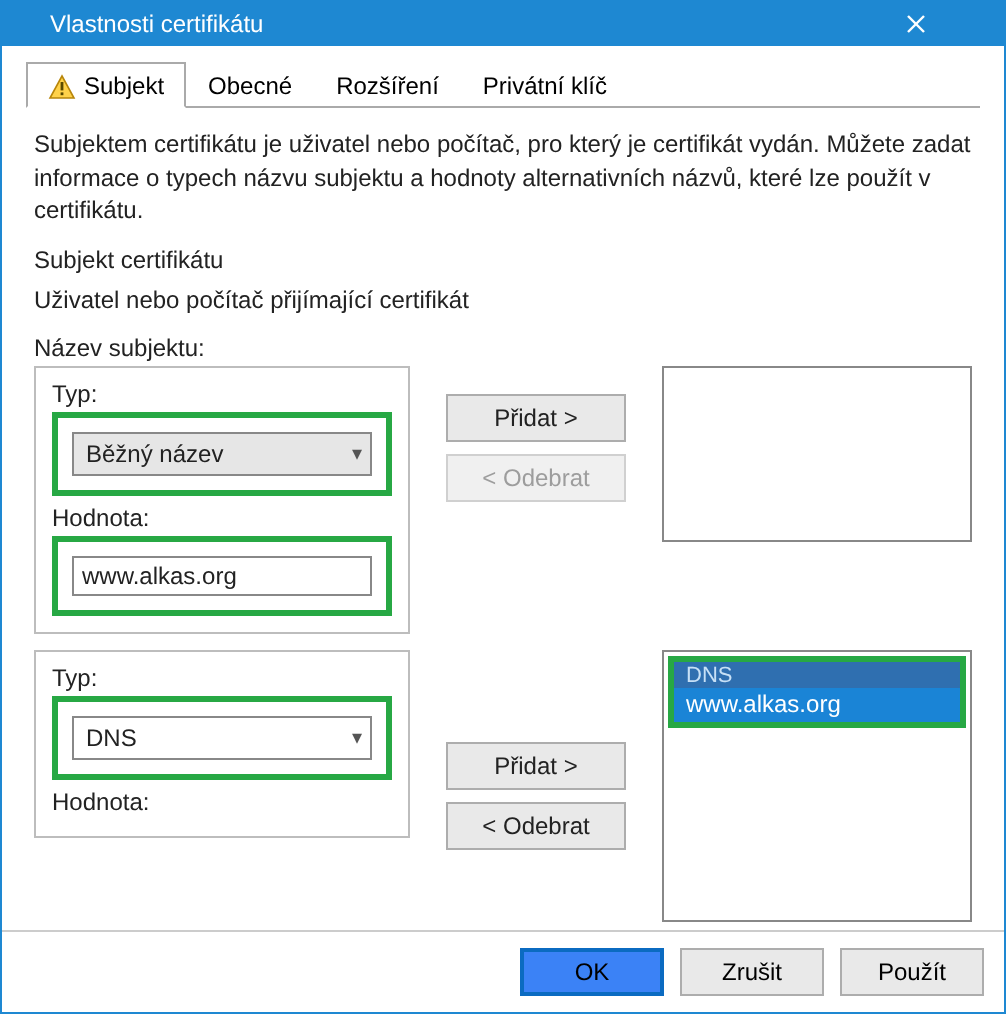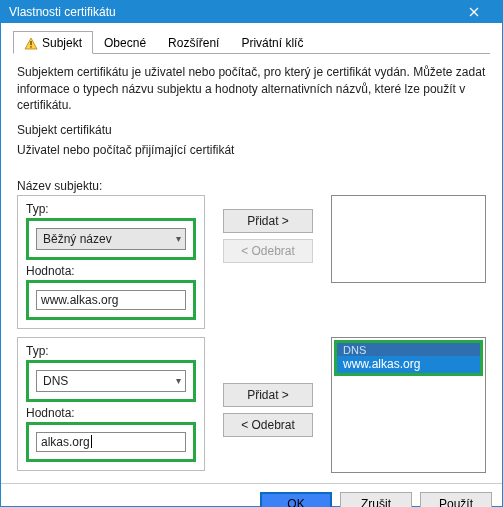--- a/index.html
+++ b/index.html
@@ -1,31 +1,31 @@
 <!DOCTYPE html>
 <html><head>
 <meta charset="utf-8">
 <style>
   * { box-sizing: border-box; font-family: "Segoe UI", Tahoma, sans-serif; font-size: 12px; }
   body { margin: 0; background: #fff; }
   .window { width: 503px; height: 507px; border: 1px solid #1e88d2; display: flex; flex-direction: column; background: #fff; }
-  .titlebar { background: #1e88d2; color: #fff; height: 28px; display: flex; align-items: center; padding: 0 8px; justify-content: space-between; }
+  .titlebar { background: #1e88d2; color: #fff; height: 28px; display: flex; align-items: center; padding: 0 24px; justify-content: space-between; }
   .titlebar .title { font-size: 12px; }
   .close-btn { width: 40px; height: 22px; display: flex; align-items: center; justify-content: center; color: #fff; }
   .close-btn svg { stroke: #fff; }
   .content { padding: 8px 12px 0 12px; flex: 1; display: flex; flex-direction: column; }
   .tabs { display: flex; border-bottom: 1px solid #aaa; position: relative; }
   .tab { padding: 4px 10px 3px 10px; border: 1px solid transparent; margin-bottom: -1px; cursor: default; position: relative; }
   .tab.active { border: 1px solid #aaa; border-bottom: 1px solid #fff; background: #fff; }
   .tab .warn { display: inline-block; vertical-align: middle; margin-right: 4px; }
   .tab .warn svg { display: block; }
   .body-area { padding: 10px 4px 4px 4px; color: #222; }
   .desc { margin-bottom: 10px; line-height: 1.35; }
   .subhead { margin-bottom: 6px; }
-  .subhead2 { margin-bottom: 22px; }
+  .subhead2 { margin-bottom: 10px; }
   .section-label { margin: 2px 0 2px 0; }
 
   .groupbox { border: 1px solid #bdbdbd; padding: 6px 8px 8px 8px; margin-bottom: 8px; }
   .form-label { margin-bottom: 2px; }
   .hl-field { border: 3px solid #27a844; padding: 7px; display: inline-block; }
   .combo { width: 150px; height: 22px; background: #e6e6e6; border: 1px solid #888; display: flex; align-items: center; justify-content: space-between; padding: 0 4px 0 6px; }
   .combo.white { background: #fff; }
   .combo .chev { font-size: 10px; color: #555; }
   .textin { width: 150px; height: 20px; border: 1px solid #888; background: #fff; padding: 1px 4px; display: flex; align-items: center; }
   .caret { display:inline-block; width:1px; height:13px; background:#000; margin-left:1px; vertical-align:middle; }
@@ -119,26 +119,20 @@
         <div class="left-col">
           <div class="groupbox">
             <div class="form-label">Typ:</div>
             <div class="hl-field">
               <div class="combo white">
                 <span>DNS</span>
                 <span class="chev">▾</span>
               </div>
             </div>
             <div class="form-label" style="margin-top:4px">Hodnota:</div>
-            <div class="hl-field">
-              <div class="textin">
-                <span>alkas.org</span>
-                  <span class="caret"></span>
-              </div>
-            </div>
           </div>
         </div>
         <div class="mid-col" style="padding-top:46px">
           <div class="btn">
               <span>Přidat &gt;</span>
             </div>
           <div class="btn">
               <span>&lt; Odebrat</span>
             </div>
         </div>

